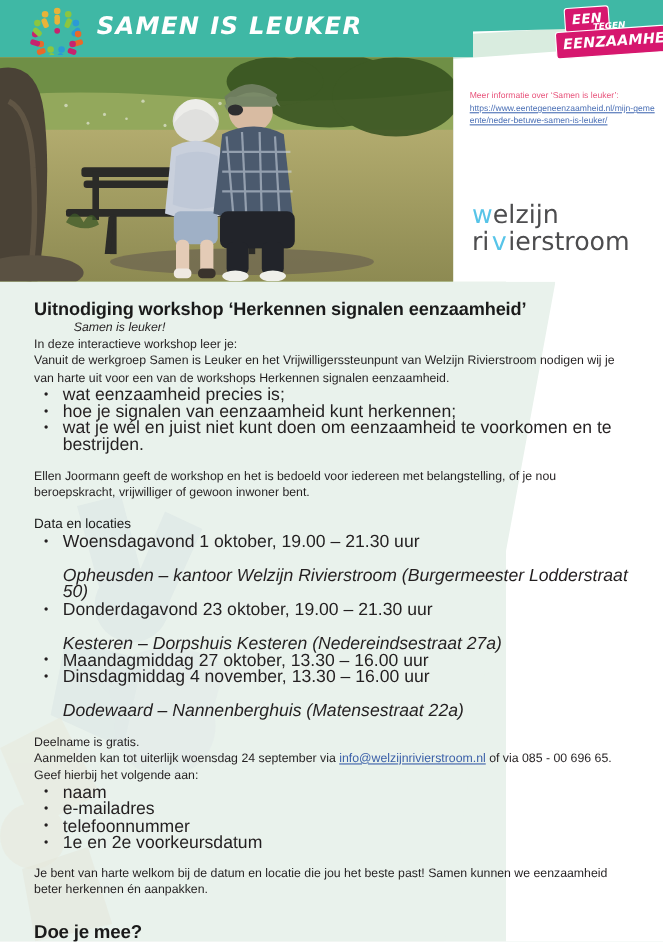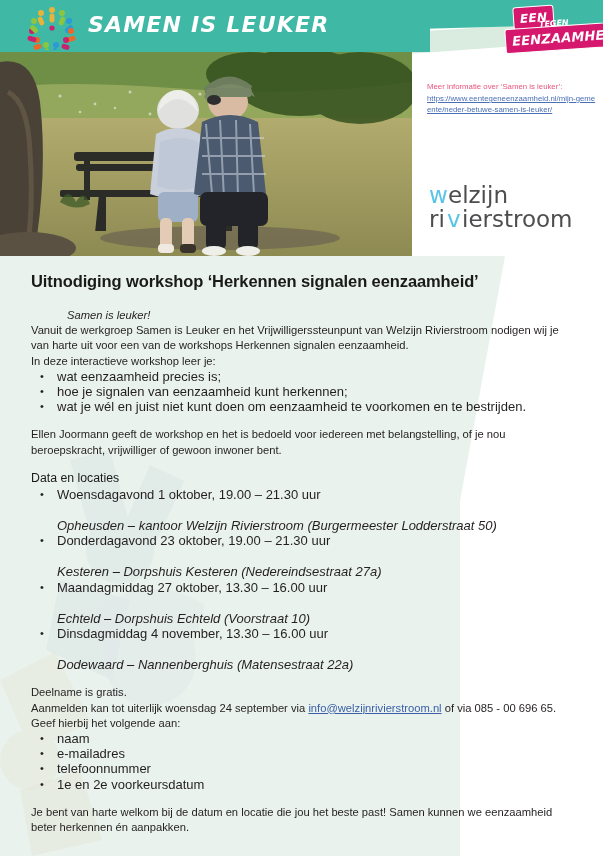--- a/index.html
+++ b/index.html
@@ -94,35 +94,35 @@
     font-size:7.8px; line-height:11px;
   }
   .info-link .lead{ color:#e8547c; display:block; margin-bottom:1px; }
   .info-link a{ color:#4a6fb5; text-decoration:underline; word-break:break-all; }
 
   .wr-logo{ position:absolute; left:429px; top:181px; width:172px; height:52px; }
 
   
   .content{ position:absolute; left:31px; top:272px; width:545px; }
   h1.title{
-    font-size:16.5px; font-weight:bold; margin:0 0 17px 0;
+    font-size:16.5px; font-weight:bold; margin:0 0 0 0;
     letter-spacing:-.1px; color:#1a1a1a;
   }
   p.body{ font-size:11.2px; line-height:15.2px; margin:0; color:#231f20; }
   p.body.it{ font-style:italic;margin-left:36px; }
   .gap{ height:13px; }
   .gap-sm{ height:8px; }
 
   h2.sub{
     font-size:12.3px; font-weight:normal; margin:0 0 2px 0; color:#1a1a1a;
   }
 
   ul.bul{ margin:0; padding:0; list-style:none; }
   ul.bul li{
-    font-size:13px; line-height:15.2px; position:relative;
+    font-size:16px; line-height:15.2px; position:relative;
     padding-left:26px; color:#231f20;
   }
   ul.bul li::before{
     content:"\2022"; position:absolute; left:9px; top:0; font-size:11px;
   }
   ul.bul li .loc{ display:block; font-style:italic;margin-top:16px; }
 
   a.inline{ color:#3a5fa8; text-decoration:underline; }
 
   .closing{ font-size:11.2px; line-height:15.2px; }
@@ -326,22 +326,22 @@
   <text x="0" y="46" font-family="DejaVu Sans, sans-serif" font-size="23" fill="#4d4d4f">ri</text>
   <text x="18" y="46" font-family="DejaVu Sans, sans-serif" font-size="23" fill="#57c4e8">v</text>
   <text x="33" y="46" font-family="DejaVu Sans, sans-serif" font-size="23" fill="#4d4d4f">ierstroom</text>
 </svg>
 
 <div class="content">
 
   <h1 class="title">Uitnodiging workshop ‘Herkennen signalen eenzaamheid’</h1>
 
   <p class="body it">Samen is leuker!</p>
+  <p class="body">In deze interactieve workshop leer je:</p>
   <p class="body">Vanuit de werkgroep Samen is Leuker en het Vrijwilligerssteunpunt van Welzijn Rivierstroom nodigen wij je van harte uit voor een van de workshops Herkennen signalen eenzaamheid.</p>
-  <p class="body">In deze interactieve workshop leer je:</p>
 
   <ul class="bul">
     <li>wat eenzaamheid precies is;</li>
     <li>hoe je signalen van eenzaamheid kunt herkennen;</li>
     <li>wat je wél en juist niet kunt doen om eenzaamheid te voorkomen en te bestrijden.</li>
   </ul>
 
   <div class="gap"></div>
   <p class="body">Ellen Joormann geeft de workshop en het is bedoeld voor iedereen met belangstelling, of je nou beroepskracht, vrijwilliger of gewoon inwoner bent.</p>
 
@@ -351,21 +351,20 @@
     <li>
       <span>Woensdagavond 1 oktober, 19.00 – 21.30 uur</span>
       <span class="loc">Opheusden – kantoor Welzijn Rivierstroom (Burgermeester Lodderstraat 50)</span>
     </li>
     <li>
       <span>Donderdagavond 23 oktober, 19.00 – 21.30 uur</span>
       <span class="loc">Kesteren – Dorpshuis Kesteren (Nedereindsestraat 27a)</span>
     </li>
     <li>
       <span>Maandagmiddag 27 oktober, 13.30 – 16.00 uur</span>
-      <span class="loc">Echteld – Dorpshuis Echteld (Voorstraat 10)</span>
     </li>
     <li>
       <span>Dinsdagmiddag 4 november, 13.30 – 16.00 uur</span>
       <span class="loc">Dodewaard – Nannenberghuis (Matensestraat 22a)</span>
     </li>
   </ul>
 
   <div class="gap"></div>
   <p class="body">Deelname is gratis.</p>
   <p class="body"><span>Aanmelden kan tot uiterlijk woensdag 24 september via </span><a class="inline" href="#">info@welzijnrivierstroom.nl</a><span> of via 085 - 00 696 65. Geef hierbij het volgende aan:</span></p>

